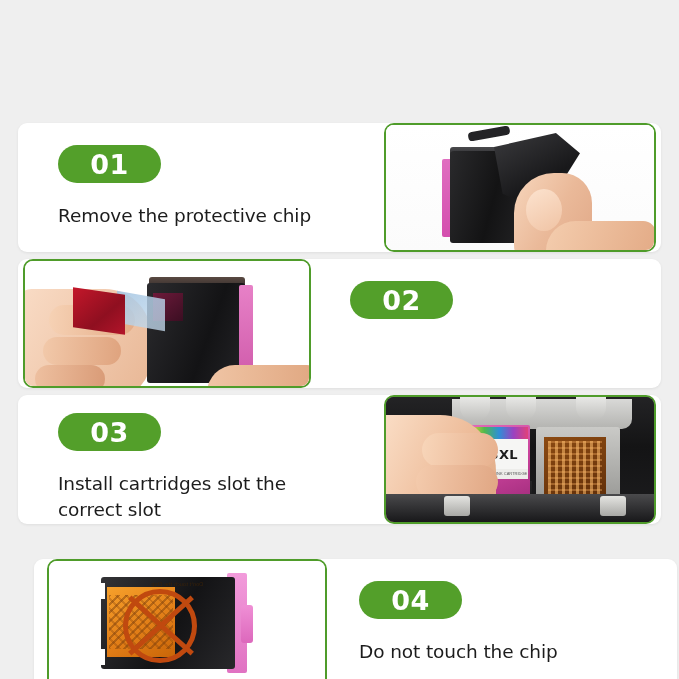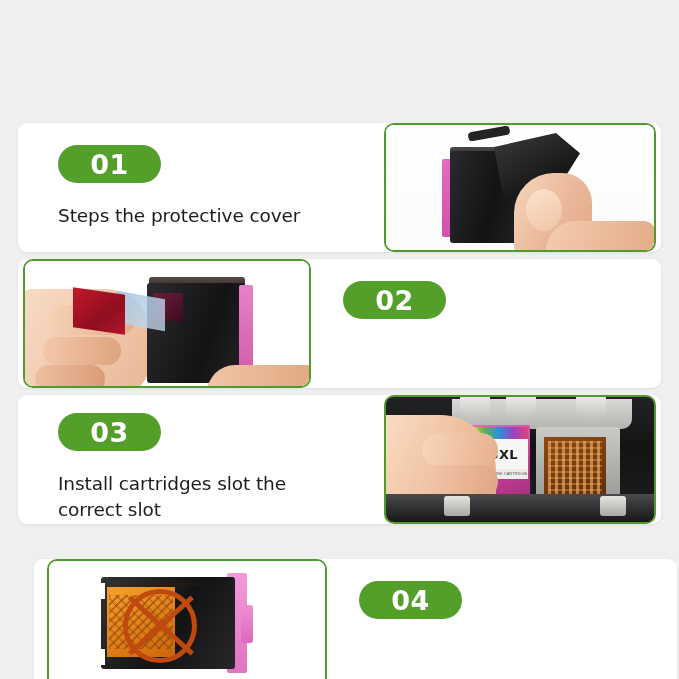--- a/index.html
+++ b/index.html
@@ -277,21 +277,21 @@
 <body>
 
 <div class="page">
 
 
   <div class="row" style="top:123px; height:129px;">
     <div class="card"></div>
 
     <div class="textblock" style="left:40px; top:22px;">
       <div class="badge">01</div>
-      <div class="steptext">Steps the protective cover</div>
+      <div class="steptext">Remove the protective chip</div>
     </div>
 
     <div class="imgpanel" style="left:366px; top:0px; width:272px; height:129px;">
       <div class="scene s1">
         <div class="bgwhite"></div>
         <div class="pinkEdge"></div>
         <div class="cartTop"></div>
         <div class="cart"></div>
         <div class="coverTab"></div>
         <div class="cover"></div>
@@ -316,21 +316,21 @@
         <div class="cart2top"></div>
         <div class="cart2"></div>
         <div class="cart2chip"></div>
         <div class="cart2pink"></div>
         <div class="tapeClear"></div>
         <div class="tapeRed"></div>
         <div class="hand2"></div>
       </div>
     </div>
 
-    <div class="textblock" style="left:325px; top:22px;">
+    <div class="textblock" style="left:332px; top:22px;">
       <div class="badge">02</div>
     </div>
   </div>
 
   <div class="row" style="top:395px; height:129px;padding-left:31px;">
     <div class="card"></div>
 
     <div class="textblock" style="left:40px; top:18px;">
       <div class="badge">03</div>
       <div class="steptext">Install cartridges slot the
@@ -376,16 +376,17 @@
         <div class="chipTrace"></div>
         <div class="chipTxt">Don't touch the Chip</div>
         <div class="noTouch"></div>
         <div class="slashA"></div>
         <div class="slashB"></div>
       </div>
     </div>
 
     <div class="textblock" style="left:325px; top:22px;">
       <div class="badge">04</div>
+      <div class="steptext">Do not touch the chip</div>
     </div>
   </div>
 
 </div>
 
 </body></html>

